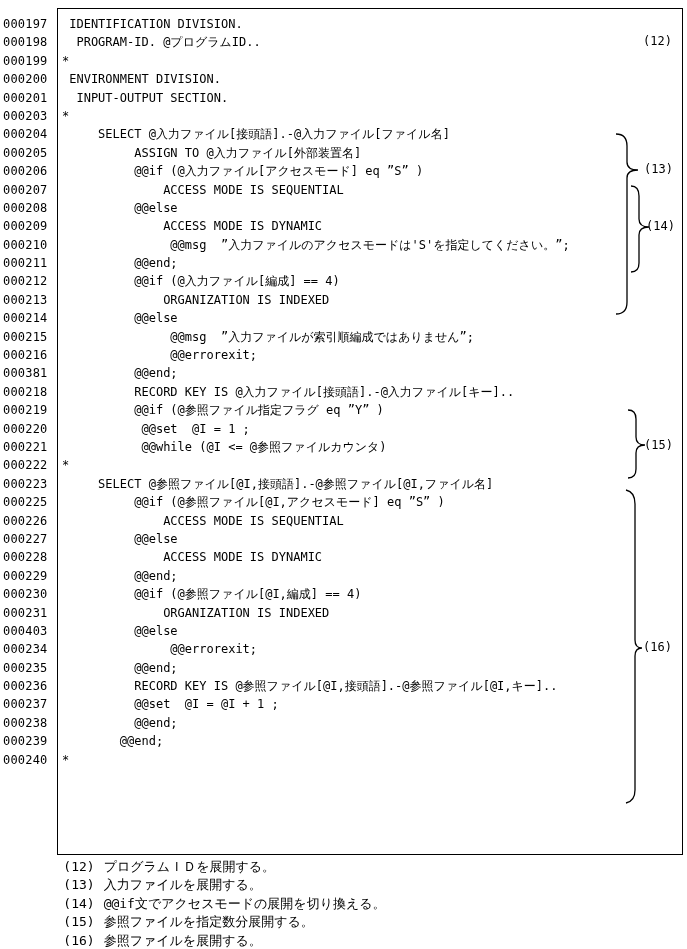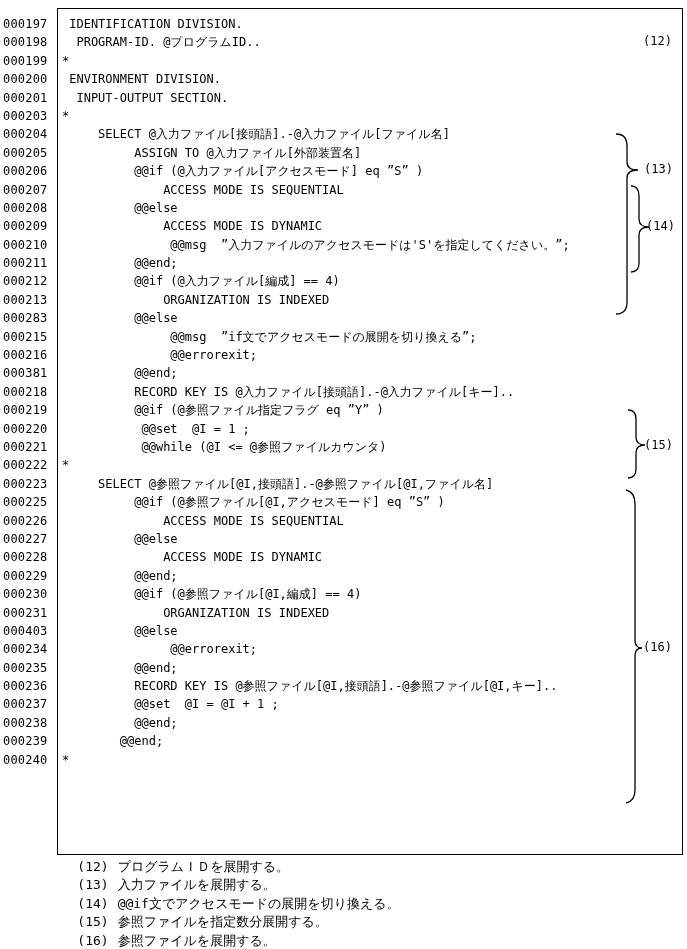--- a/index.html
+++ b/index.html
@@ -25,21 +25,21 @@
   #brace-layer{position:absolute;left:0;top:0;pointer-events:none;}
   .ann{
     position:absolute;font-size:12px;line-height:15px;white-space:pre;
   }
   #ann-12{left:643px;top:34px;}
   #ann-13{left:644px;top:162px;}
   #ann-14{left:646px;top:219px;}
   #ann-15{left:644px;top:438px;}
   #ann-16{left:643px;top:640px;}
   #footnotes{
-    position:absolute;left:46px;top:839px;width:620px;
+    position:absolute;left:32px;top:839px;width:620px;
     font-size:13px;line-height:18.6px;
   }
   .fn-row{height:18.6px;white-space:pre;}
   .fn-ref{margin-right:9px;}
 </style>
 </head>
 <body>
 
 <div id="listing-box"></div>
 
@@ -102,26 +102,26 @@
   </div>
     <div class="row">
     <span class="ln">000212</span>
     <span class="code">          @@if (@入力ファイル[編成] == 4)</span>
   </div>
     <div class="row">
     <span class="ln">000213</span>
     <span class="code">              ORGANIZATION IS INDEXED</span>
   </div>
     <div class="row">
-    <span class="ln">000283</span>
+    <span class="ln">000214</span>
     <span class="code">          @@else</span>
   </div>
     <div class="row">
     <span class="ln">000215</span>
-    <span class="code">               @@msg  ”if文でアクセスモードの展開を切り換える”;</span>
+    <span class="code">               @@msg  ”入力ファイルが索引順編成ではありません”;</span>
   </div>
     <div class="row">
     <span class="ln">000216</span>
     <span class="code">               @@errorexit;</span>
   </div>
     <div class="row">
     <span class="ln">000381</span>
     <span class="code">          @@end;</span>
   </div>
     <div class="row">

